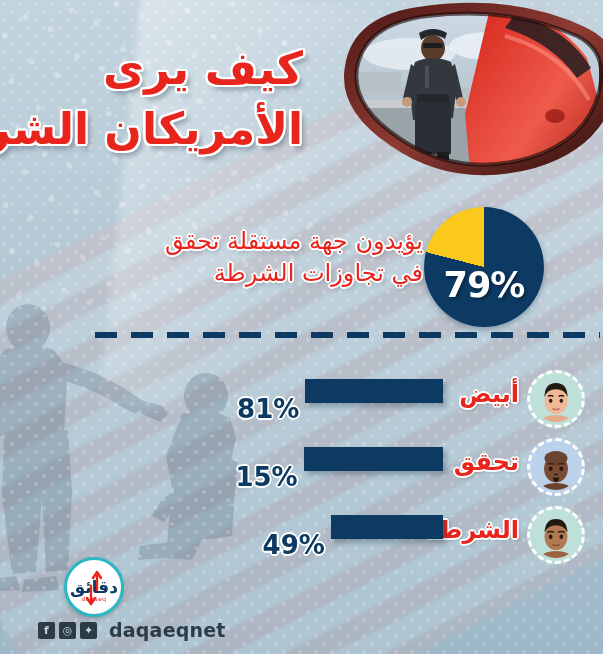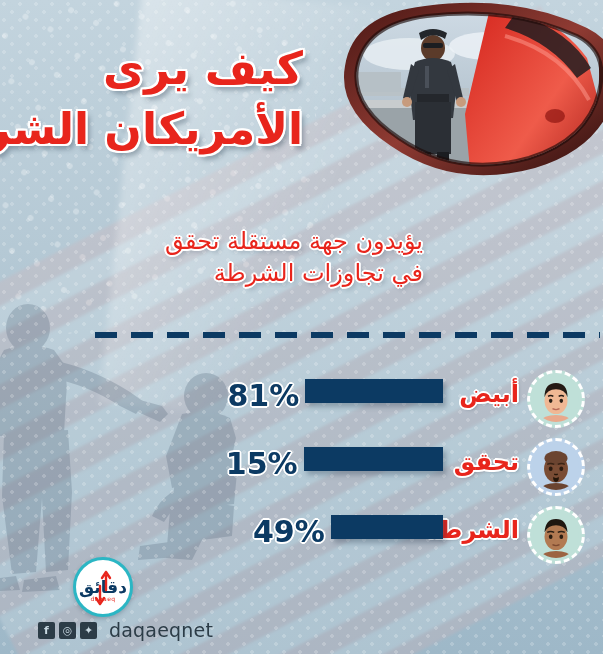--- a/index.html
+++ b/index.html
@@ -123,48 +123,48 @@
       1.7px 0 0 #fff,-1.7px 0 0 #fff,0 1.7px 0 #fff,0 -1.7px 0 #fff,
       1.2px 1.2px 0 #fff,-1.2px 1.2px 0 #fff,1.2px -1.2px 0 #fff,-1.2px -1.2px 0 #fff,
       2px 2px 3px rgba(40,60,80,.28);
   }
   .bar{
     position:absolute;top:13px;height:24px;right:160px;
     background:#0c3a63;
     box-shadow:3px 4px 5px rgba(30,50,70,.30);
   }
   .bar-val{
-    position:absolute;top:12px;
-    color:#0c3a63;font-weight:bold;font-size:30px;white-space:nowrap;
+    position:absolute;top:28px;
+    color:#0c3a63;font-weight:bold;font-size:26px;white-space:nowrap;
     text-shadow:
       1.8px 0 0 #fff,-1.8px 0 0 #fff,0 1.8px 0 #fff,0 -1.8px 0 #fff,
       1.3px 1.3px 0 #fff,-1.3px 1.3px 0 #fff,1.3px -1.3px 0 #fff,-1.3px -1.3px 0 #fff;
   }
   
   .logo{
-    position:absolute;left:73px;top:557px;width:60px;height:60px;border-radius:50%;
+    position:absolute;left:64px;top:557px;width:60px;height:60px;border-radius:50%;
     background:#ffffff;border:3px solid #2bb6c4;box-sizing:border-box;
     box-shadow:0 2px 4px rgba(30,50,70,.25);
   }
   .logo-txt{
     position:absolute;left:0;top:17px;width:100%;text-align:center;
     color:#0c3a63;font-size:17px;font-weight:bold;direction:rtl;
   }
   .logo-sub{
     position:absolute;left:0;top:35px;width:100%;text-align:center;
     color:#e8251c;font-size:6px;letter-spacing:.4px;
   }
   .social{position:absolute;left:38px;top:619px;display:flex;align-items:center;gap:4px;}
   .sicon{
     width:17px;height:17px;background:#2c3c47;border-radius:2px;
     display:flex;align-items:center;justify-content:center;
     color:#c9d9e2;font-size:11px;font-weight:bold;line-height:1;
   }
   .handle{
-    margin-left:8px;color:#2c3c47;font-size:19px;font-weight:normal;letter-spacing:.2px;
+    margin-left:8px;color:#2c3c47;font-size:19px;font-weight:bold;letter-spacing:.2px;
   }
 </style>
 </head>
 <body>
 
 <div id="poster">
 
   <div class="bg-base"></div>
   <div class="flag-stars"></div>
   <div class="flag-stripes"></div>
@@ -271,20 +271,24 @@
   <div class="headline">
     <span class="hl-line hl-1">كيف يرى</span>
     <span class="hl-line hl-2">الأمريكان الشرطة</span>
   </div>
 
   <div class="subtitle">
     <span class="sub-line">يؤيدون جهة مستقلة تحقق</span>
     <span class="sub-line">في تجاوزات الشرطة</span>
   </div>
 
+  <div class="pie-wrap">
+    <div class="pie" id="pieEl" style="background: conic-gradient(rgb(12, 58, 99) 0deg, rgb(12, 58, 99) 284.4deg, rgb(251, 201, 27) 284.4deg, rgb(251, 201, 27) 360deg);"></div>
+    <div class="pie-label">79%</div>
+  </div>
 
   <div class="divider"></div>
 
   <div class="rows">
 
     <div class="row">
       <div class="avatar" style="background:#bfe0d8;">
         <div class="avatar-inner" style="background:#bfe0d8;">
           <svg width="100%" height="100%" viewBox="0 0 52 52">
             <rect width="52" height="52" fill="#bfe0d8"></rect>

